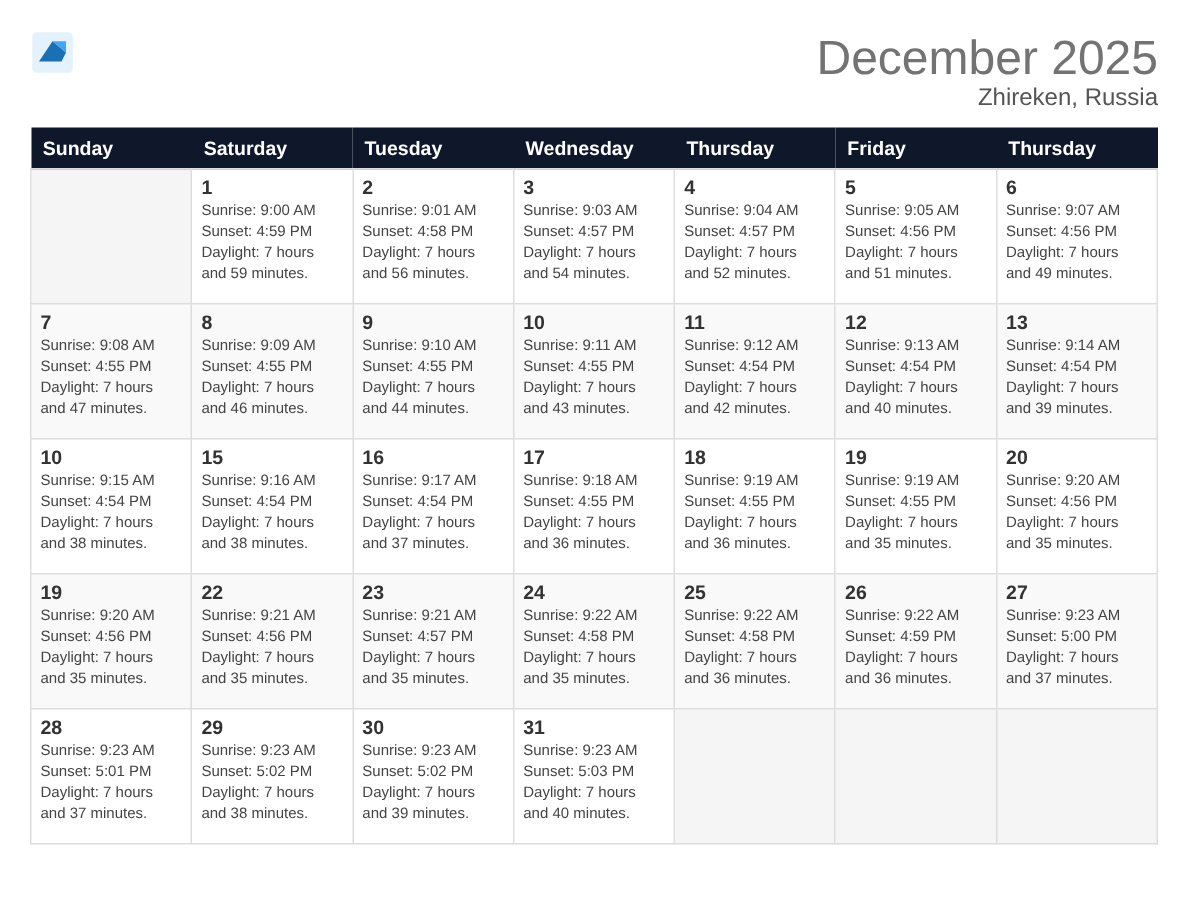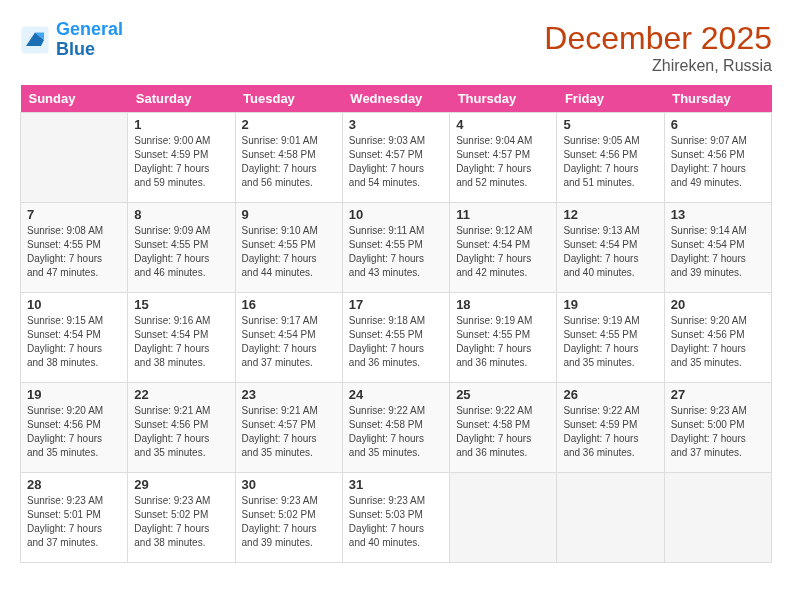--- a/index.html
+++ b/index.html
@@ -33,33 +33,33 @@
     .logo-icon {
       width: 30px;
       height: 30px;
     }
     .title-block {
       text-align: right;
     }
     .month-title {
       font-size: 32px;
       font-weight: normal;
-      color: #c2410c;
+      color: #737373;
     }
     .location {
       font-size: 16px;
       color: #555;
     }
     table {
       width: 100%;
       border-collapse: collapse;
       table-layout: fixed;
     }
     thead th {
-      background-color: #ec4899;
+      background-color: #0f172a;
       color: #fff;
       text-align: left;
       padding: 6px 8px;
       font-size: 13px;
       font-weight: bold;
     }
     tbody td {
       border: 1px solid #ddd;
       vertical-align: top;
       padding: 4px 6px;
@@ -92,24 +92,20 @@
 </head>
 <body>
 
 <div class="header">
   <div class="logo">
     <svg class="logo-icon" viewBox="0 0 40 40">
       <rect x="2" y="2" width="36" height="36" rx="4" fill="#e3f2fd"></rect>
       <polygon points="8,28 20,10 32,20 28,28" fill="#1a6fb5"></polygon>
       <polygon points="20,10 32,20 32,10" fill="#42a5f5"></polygon>
     </svg>
-    <div class="logo-text">
-      <div><span>General</span></div>
-      <div><span style="color:#1a6fb5">Blue</span></div>
-    </div>
   </div>
   <div class="title-block">
     <div class="month-title">December 2025</div>
     <div class="location">Zhireken, Russia</div>
   </div>
 </div>
 
 <table>
   <thead>
     <tr>

